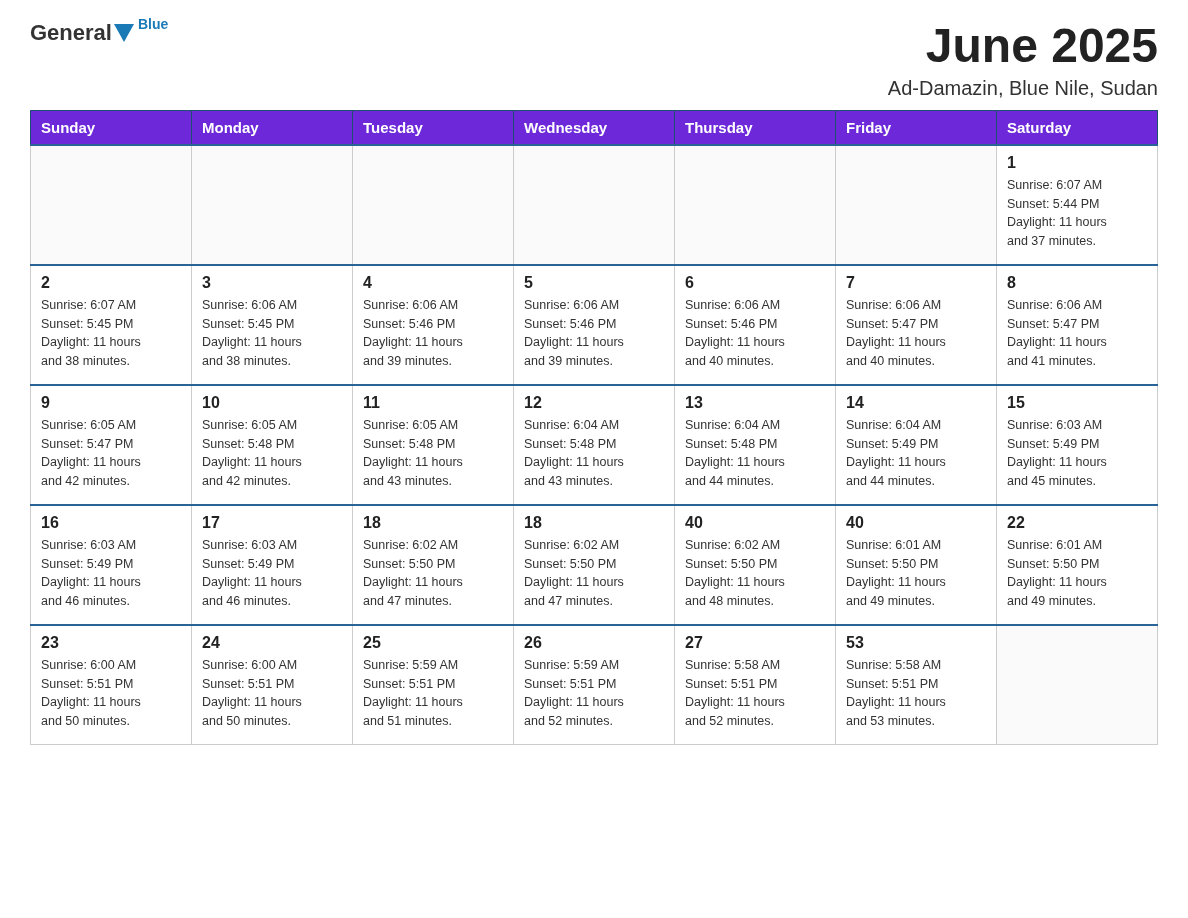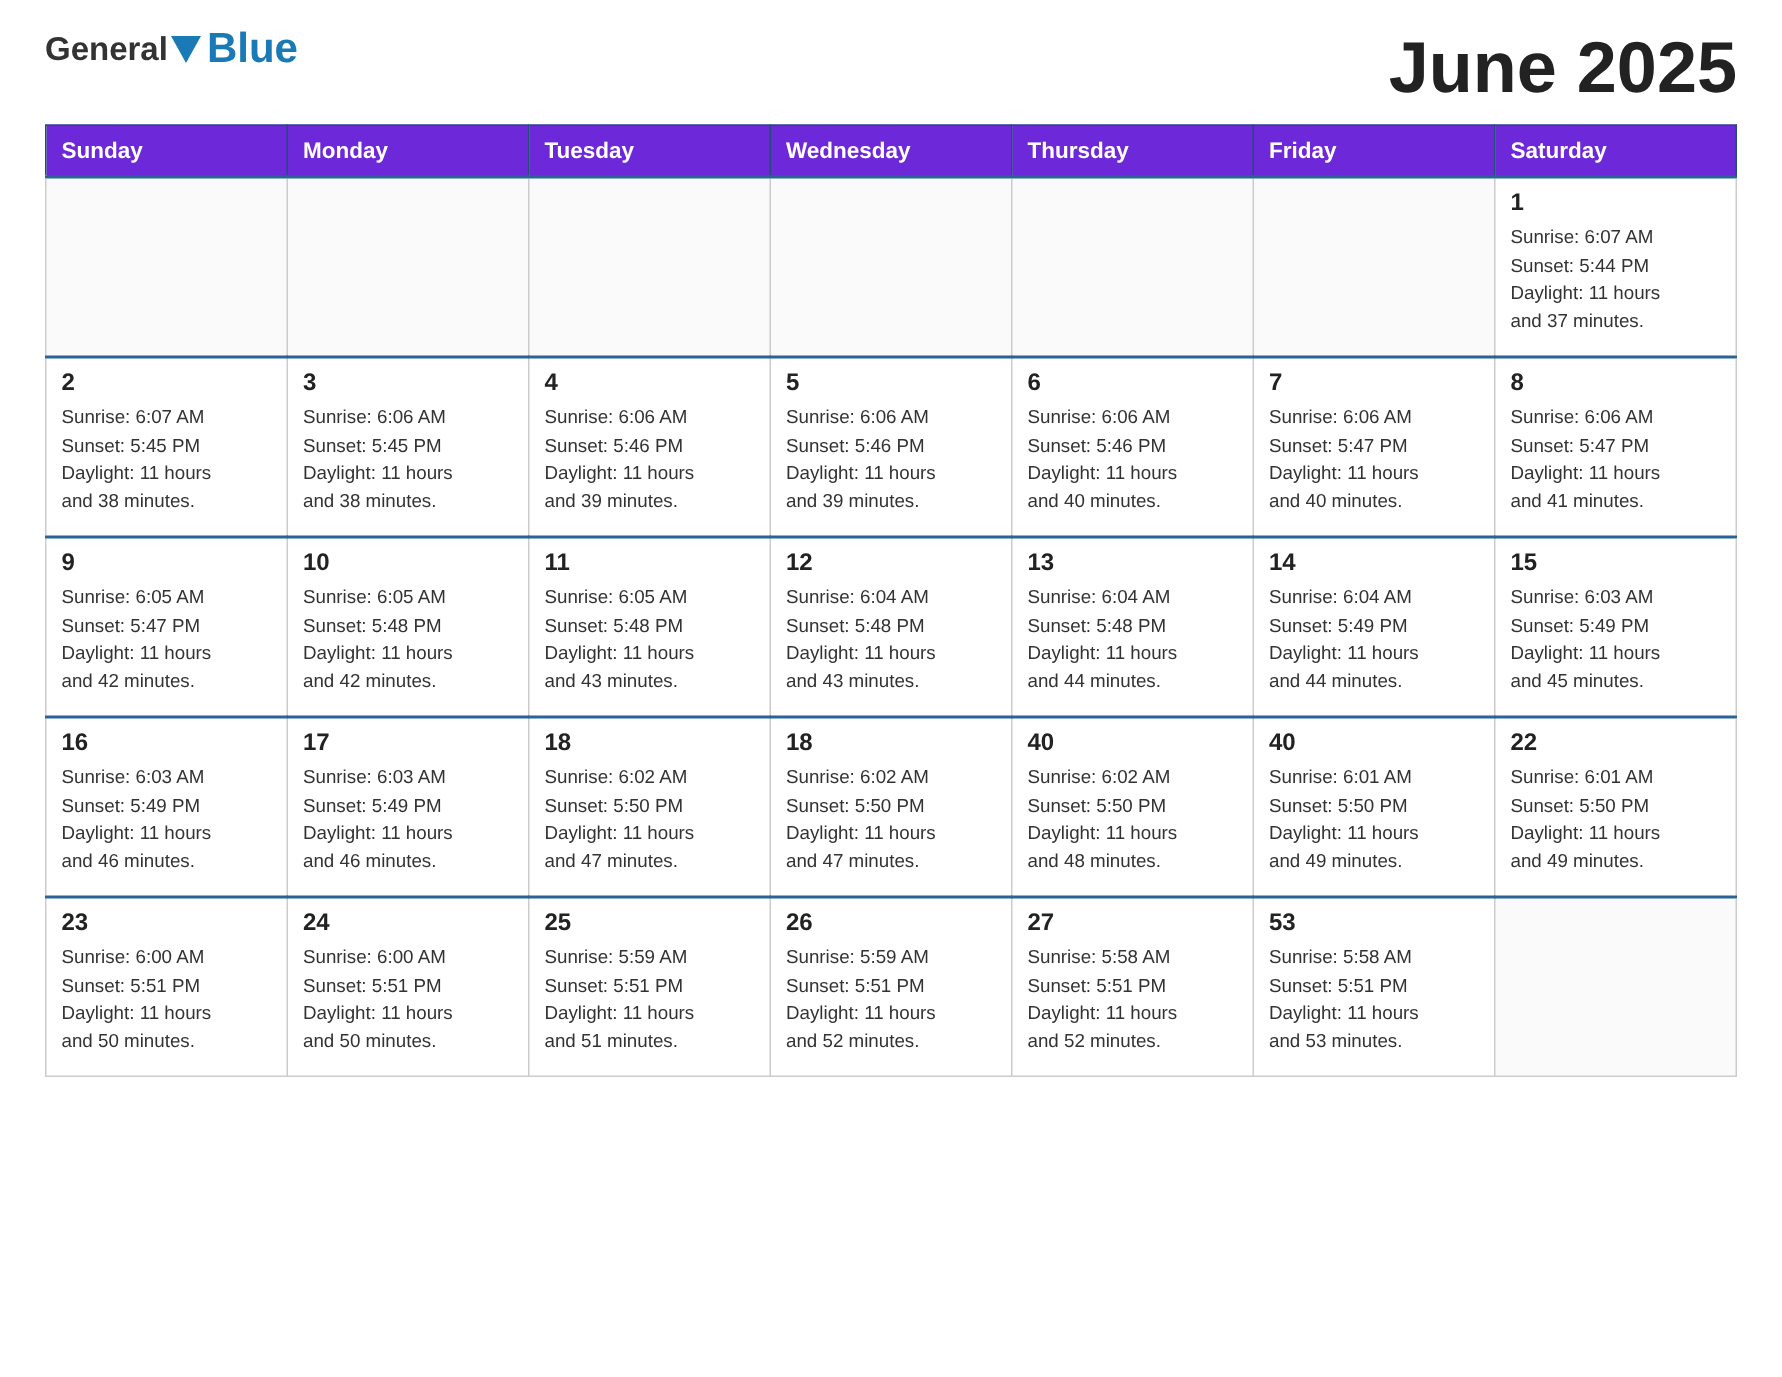--- a/index.html
+++ b/index.html
@@ -33,21 +33,21 @@
       width: 0; height: 0;
       border-left: 10px solid transparent;
       border-right: 10px solid transparent;
       border-bottom: 18px solid #1a7ab5;
       display: inline-block;
       margin: 0 2px;
       transform: rotate(180deg);
     }
     .logo-blue {
       color: #1a7ab5;
-      font-size: 28px;
+      font-size: 14px;
       font-weight: bold;
       display: block;
       margin-top: -4px;
       margin-left: 2px;
     }
     .title-block {
       text-align: right;
     }
     .title-block h1 {
       font-size: 48px;
@@ -112,20 +112,21 @@
 <div class="header">
   <div class="logo">
     <div class="logo-text">
       <span class="logo-general">General</span>
       <span class="logo-triangle"></span>
     </div>
     <span class="logo-blue">Blue</span>
   </div>
   <div class="title-block">
     <h1>June 2025</h1>
+    <h2>Ad-Damazin, Blue Nile, Sudan</h2>
   </div>
 </div>
 
 <table class="calendar">
   <thead>
     <tr>
     <th>Sunday</th>
         <th>Monday</th>
         <th>Tuesday</th>
         <th>Wednesday</th>

